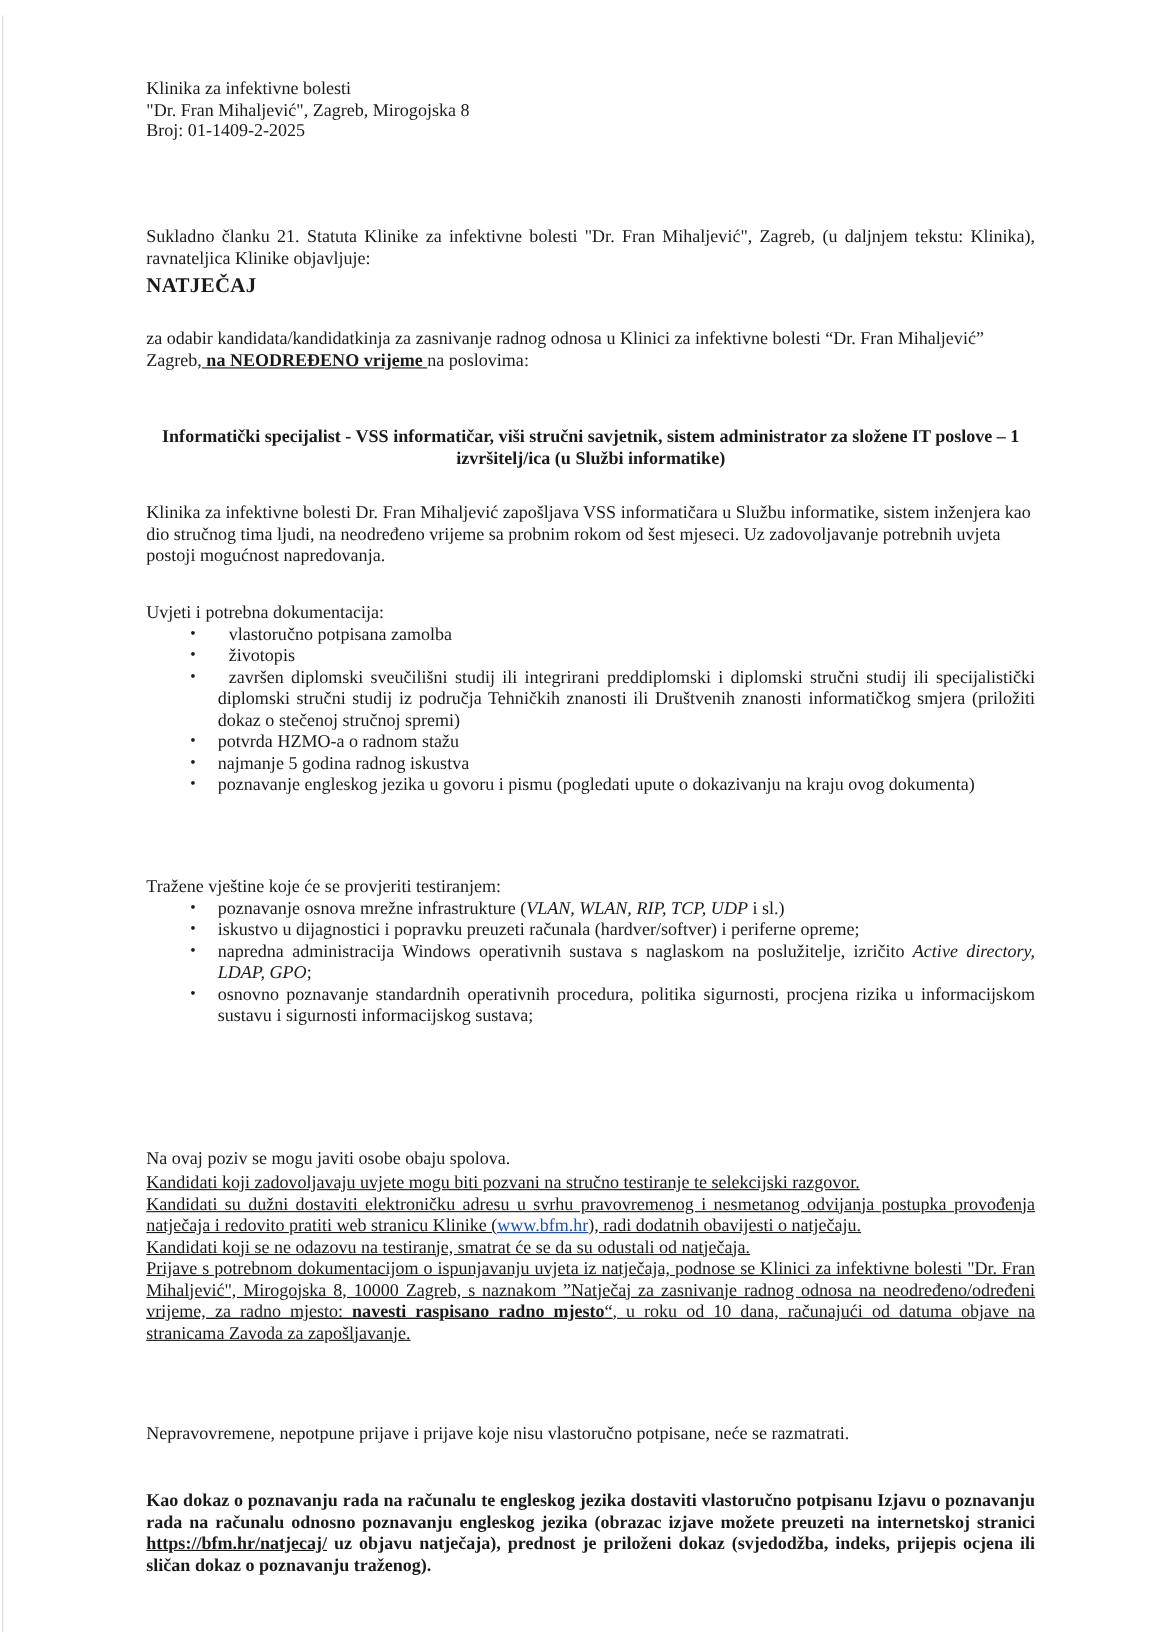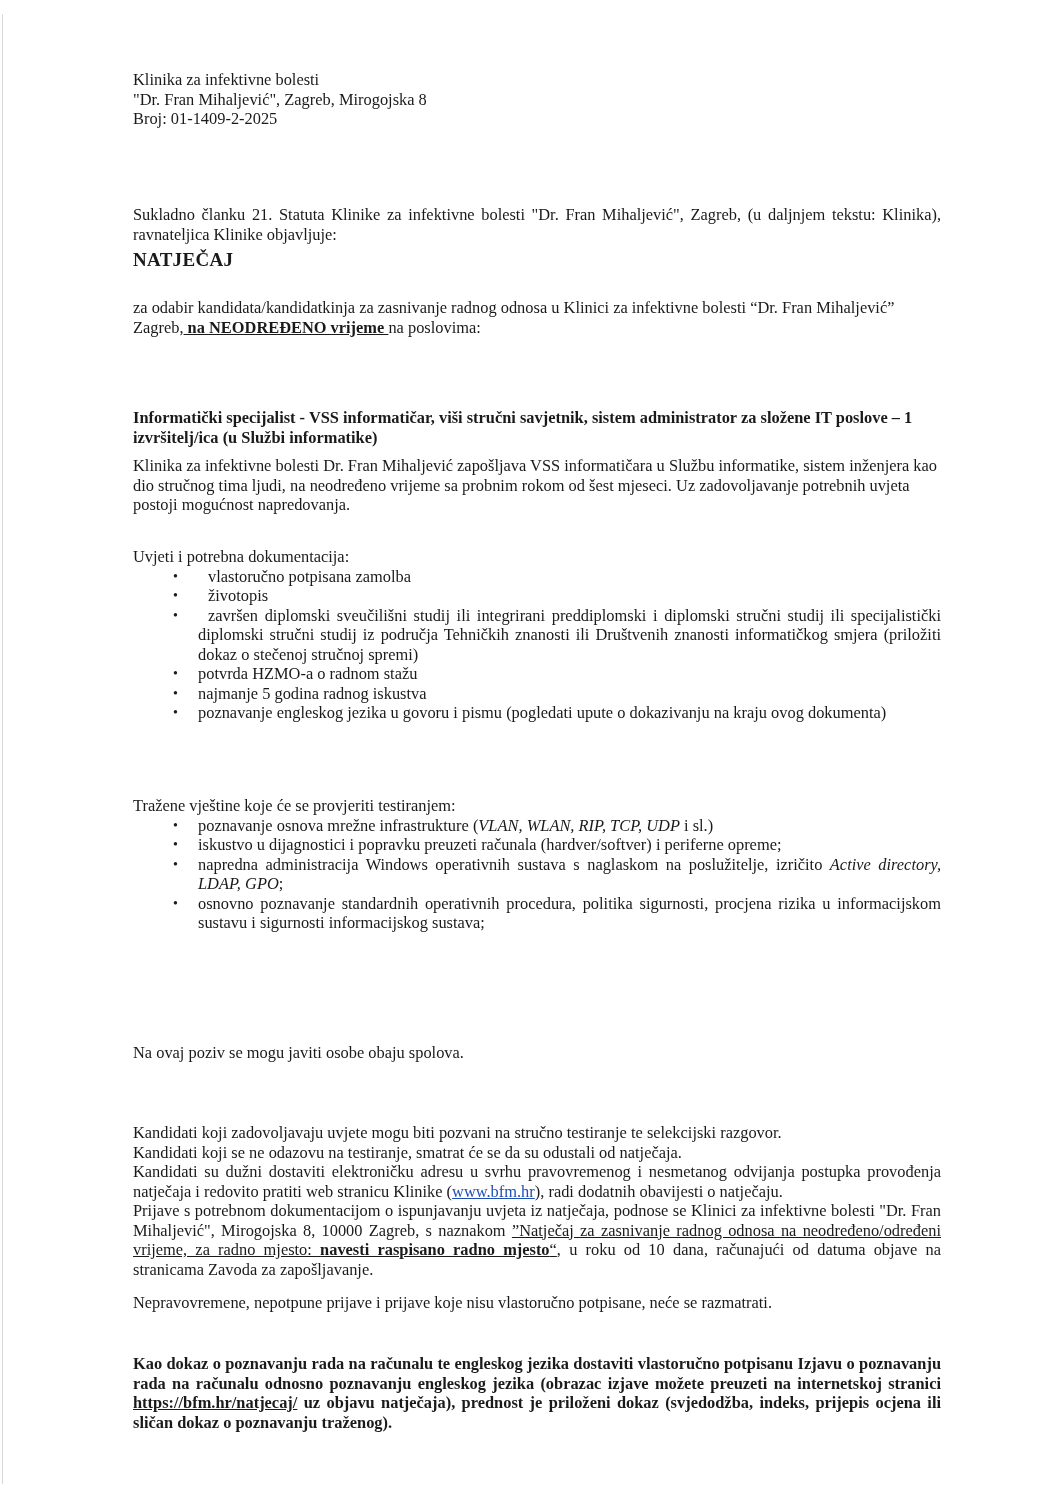--- a/index.html
+++ b/index.html
@@ -49,21 +49,21 @@
 <div class="block center title" style="top:250px;">
   <span>NATJEČAJ</span>
 </div>
 
 <div class="block" style="top:298px;">
   <p>
     <span>za odabir kandidata/kandidatkinja za zasnivanje radnog odnosa u Klinici za infektivne bolesti “Dr. Fran Mihaljević” Zagreb,</span><span class="bold u"> na NEODREĐENO vrijeme </span><span>na poslovima:</span>
   </p>
 </div>
 
-<div class="block bold" style="top:408px;">
+<div class="block bold" style="top:387px;text-align:center;">
   <p>Informatički specijalist - VSS informatičar, viši stručni savjetnik, sistem administrator za složene IT poslove – 1 izvršitelj/ica (u Službi informatike)</p>
 </div>
 
 <div class="block" style="top:456px;">
   <p>Klinika za infektivne bolesti Dr. Fran Mihaljević zapošljava VSS informatičara u Službu informatike, sistem inženjera kao dio stručnog tima ljudi, na neodređeno vrijeme sa probnim rokom od šest mjeseci. Uz zadovoljavanje potrebnih uvjeta postoji mogućnost napredovanja.</p>
 </div>
 
 <div class="block" style="top:547px;">
   <p>Uvjeti i potrebna dokumentacija:</p>
   <ul class="bullets">
@@ -83,26 +83,26 @@
     <li><span class="dot">•</span><span>iskustvo u dijagnostici i popravku preuzeti računala (hardver/softver) i periferne opreme;</span></li>
     <li><span class="dot">•</span><span>napredna administracija Windows operativnih sustava s naglaskom na poslužitelje, izričito </span><i>Active directory, LDAP, GPO</i><span>;</span></li>
     <li><span class="dot">•</span><span>osnovno poznavanje standardnih operativnih procedura, politika sigurnosti, procjena rizika u informacijskom sustavu i sigurnosti informacijskog sustava;</span></li>
   </ul>
 </div>
 
 <div class="block" style="top:1019px;margin-top:24px;">
   <p>Na ovaj poziv se mogu javiti osobe obaju spolova.</p>
 </div>
 
-<div class="block justify" style="top:1101px;">
+<div class="block justify" style="top:1043px;text-decoration:underline;">
   <p style="text-align:left;">Kandidati koji zadovoljavaju uvjete mogu biti pozvani na stručno testiranje te selekcijski razgovor.</p>
-  <p style="text-align:left;">Kandidati koji se ne odazovu na testiranje, smatrat će se da su odustali od natječaja.</p>
   <p>
     <span>Kandidati su dužni dostaviti elektroničku adresu u svrhu pravovremenog i nesmetanog odvijanja postupka provođenja natječaja i redovito pratiti web stranicu Klinike (</span><a class="link">www.bfm.hr</a><span>), radi dodatnih obavijesti o natječaju.</span>
   </p>
+  <p style="text-align:left;">Kandidati koji se ne odazovu na testiranje, smatrat će se da su odustali od natječaja.</p>
   <p>
     <span>Prijave s potrebnom dokumentacijom o ispunjavanju uvjeta iz natječaja, podnose se Klinici za infektivne bolesti "Dr. Fran Mihaljević", Mirogojska 8, 10000 Zagreb, s naznakom </span><span class="u"><span>”Natječaj za zasnivanje radnog odnosa na neodređeno/određeni vrijeme, za radno mjesto: </span><span class="bold">navesti raspisano radno mjesto</span><span>“</span></span><span>, u roku od 10 dana, računajući od datuma objave na stranicama Zavoda za zapošljavanje.</span>
   </p>
 </div>
 
 <div class="block" style="top:1293px;">
   <p>Nepravovremene, nepotpune prijave i prijave koje nisu vlastoručno potpisane, neće se razmatrati.</p>
 </div>
 
 <div class="block justify bold" style="top:1332px;">

